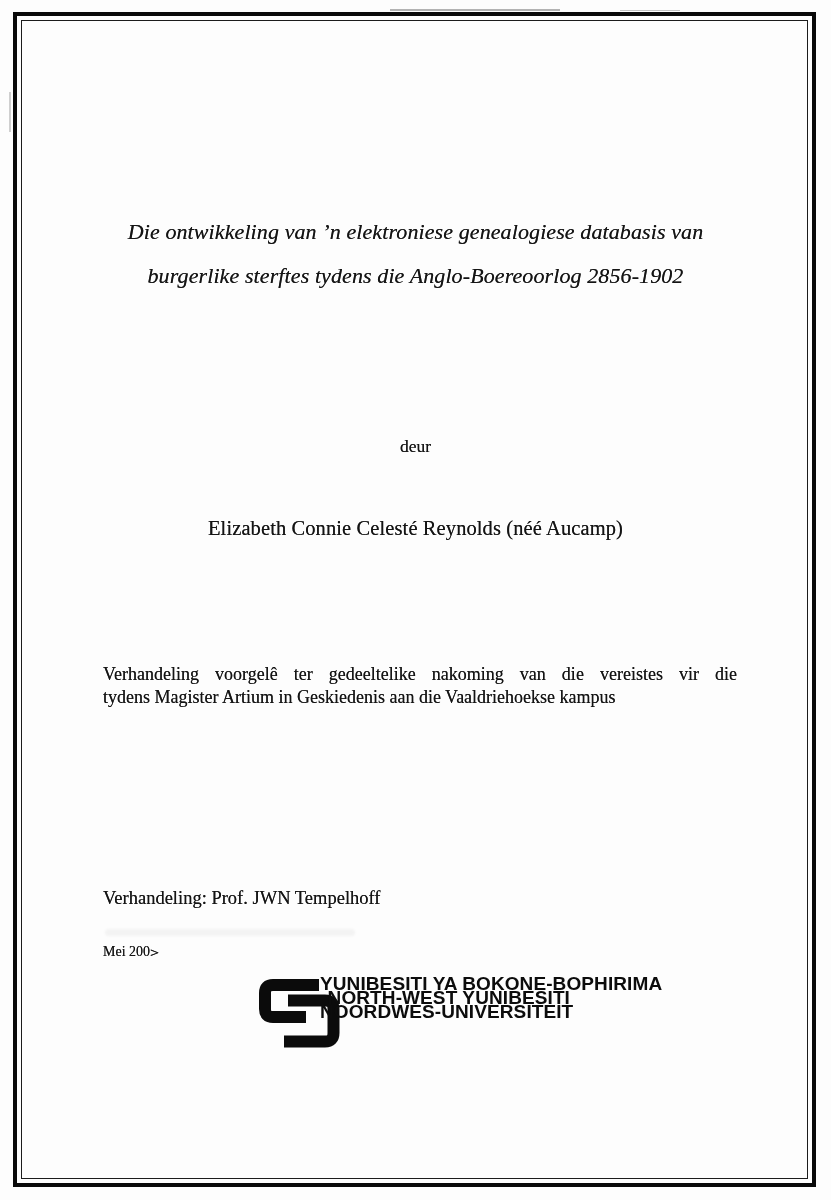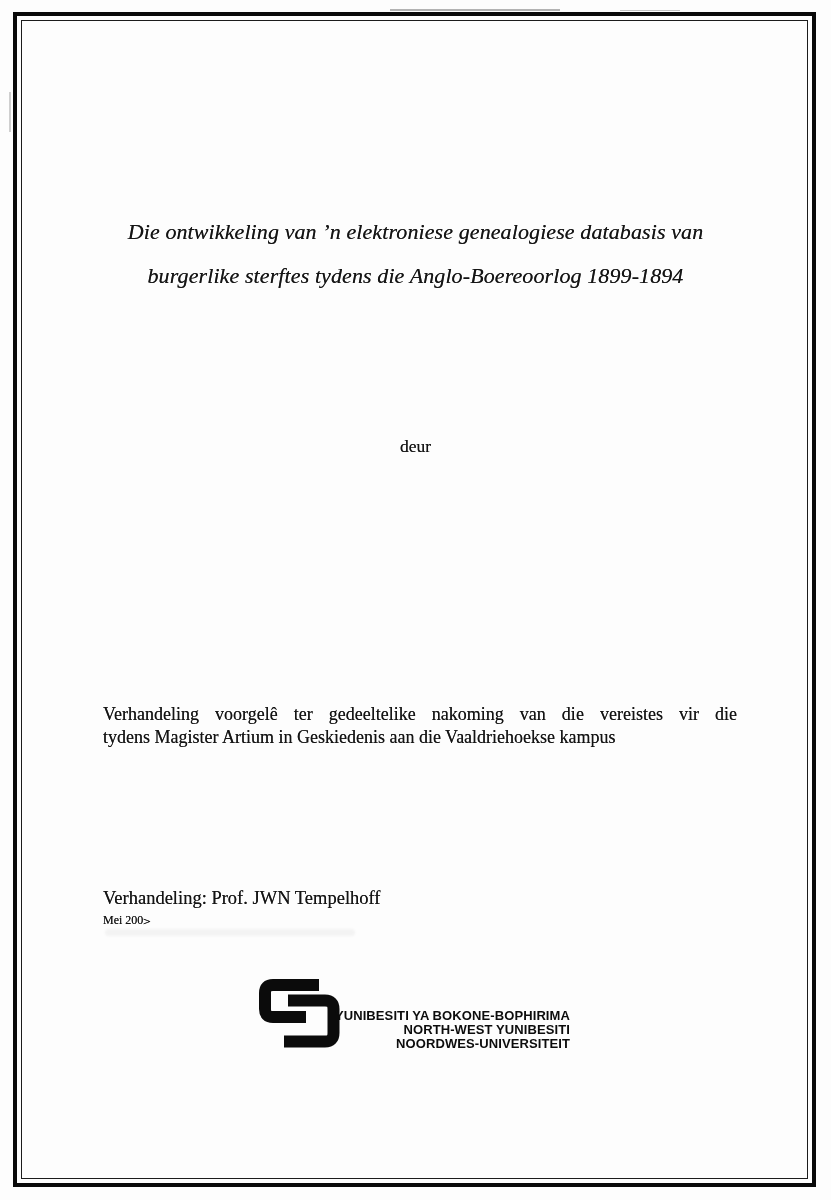--- a/index.html
+++ b/index.html
@@ -38,53 +38,52 @@
     text-align: center; font-size: 17.5px;
   }
   .author {
     position: absolute; left: 0; right: 0; top: 517px;
     text-align: center; font-size: 20.5px; letter-spacing: 0.1px;
   }
   .statement {
     position: absolute; left: 103px; width: 634px; top: 663px;
     font-size: 18px; line-height: 23px;
   }
-  .st-line1 { text-align: justify; text-align-last: justify; margin-top: 40px; }
+  .st-line1 { text-align: justify; text-align-last: justify; }
   .st-line2 .it { }
   .supervisor {
     position: absolute; left: 103px; top: 888px;
     font-size: 18.5px;
   }
   .dateline {
-    position: absolute; left: 103px; top: 913px;
-    font-size: 12px;
+    position: absolute; left: 103px; top: 944px;
+    font-size: 14px;
   }
   .dateline .year-glyph {
     font-weight: bold;
     display: inline-block;
     transform: scaleY(0.82) scaleX(1.15);
     transform-origin: left bottom;
     letter-spacing: -1px;
   }
 
   
   .logo {
     position: absolute; left: 258px; top: 977px; width: 320px; height: 75px;
   }
   .logo-mark { position: absolute; left: 1px; top: 2px; }
   .logo-text {
     position: absolute; left: 62px; top: 0; width: 250px;
     text-align: right;
     font-family: "Liberation Sans", "DejaVu Sans", sans-serif;
     font-weight: bold;
-    font-size: 13px; line-height: 13.8px;
+    font-size: 19px; line-height: 13.8px;
     color: #0c0c0c;
     letter-spacing: 0.1px;
     white-space: nowrap;
-    margin-top: 32px;
   }
 
   
   .artifact { position: absolute; pointer-events: none; }
   .artifact-top    { left: 390px; top: 9px;  width: 170px; height: 2px; background: rgba(40,40,40,0.35); }
   .artifact-top2   { left: 620px; top: 10px; width: 60px;  height: 1px; background: rgba(60,60,60,0.3); }
   .artifact-left   { left: 9px;  top: 92px;  width: 2px;  height: 40px; background: rgba(70,70,70,0.25); }
   .artifact-date   { left: 105px; top: 929px; width: 250px; height: 7px;
                      background: rgba(20,20,20,0.045); filter: blur(1px); border-radius: 4px; }
 </style>
@@ -96,25 +95,26 @@
   <div class="frame-outer"></div>
   <div class="frame-inner"></div>
 
   <div class="artifact artifact-top"></div>
   <div class="artifact artifact-top2"></div>
   <div class="artifact artifact-left"></div>
   <div class="artifact artifact-date"></div>
 
   <div class="title-block txt">
     <div>Die ontwikkeling van ’n elektroniese genealogiese databasis van</div>
-    <div>burgerlike sterftes tydens die Anglo-Boereoorlog 1899-1894</div>
+    <div>burgerlike sterftes tydens die Anglo-Boereoorlog 2856-1902</div>
   </div>
 
   <div class="byline txt">deur</div>
 
+  <div class="author txt">Elizabeth Connie Celesté Reynolds (néé Aucamp)</div>
 
   <div class="statement txt">
     <div class="st-line1">Verhandeling voorgelê ter gedeeltelike nakoming van die vereistes vir die</div>
     <div class="st-line2"><span>tydens </span><span class="it">Magister Artium</span><span> in Geskiedenis aan die Vaaldriehoekse kampus</span></div>
   </div>
 
   <div class="supervisor txt">Verhandeling: Prof. JWN Tempelhoff</div>
 
   <div class="dateline txt"><span>Mei 200</span><span class="year-glyph">&gt;</span></div>
 

